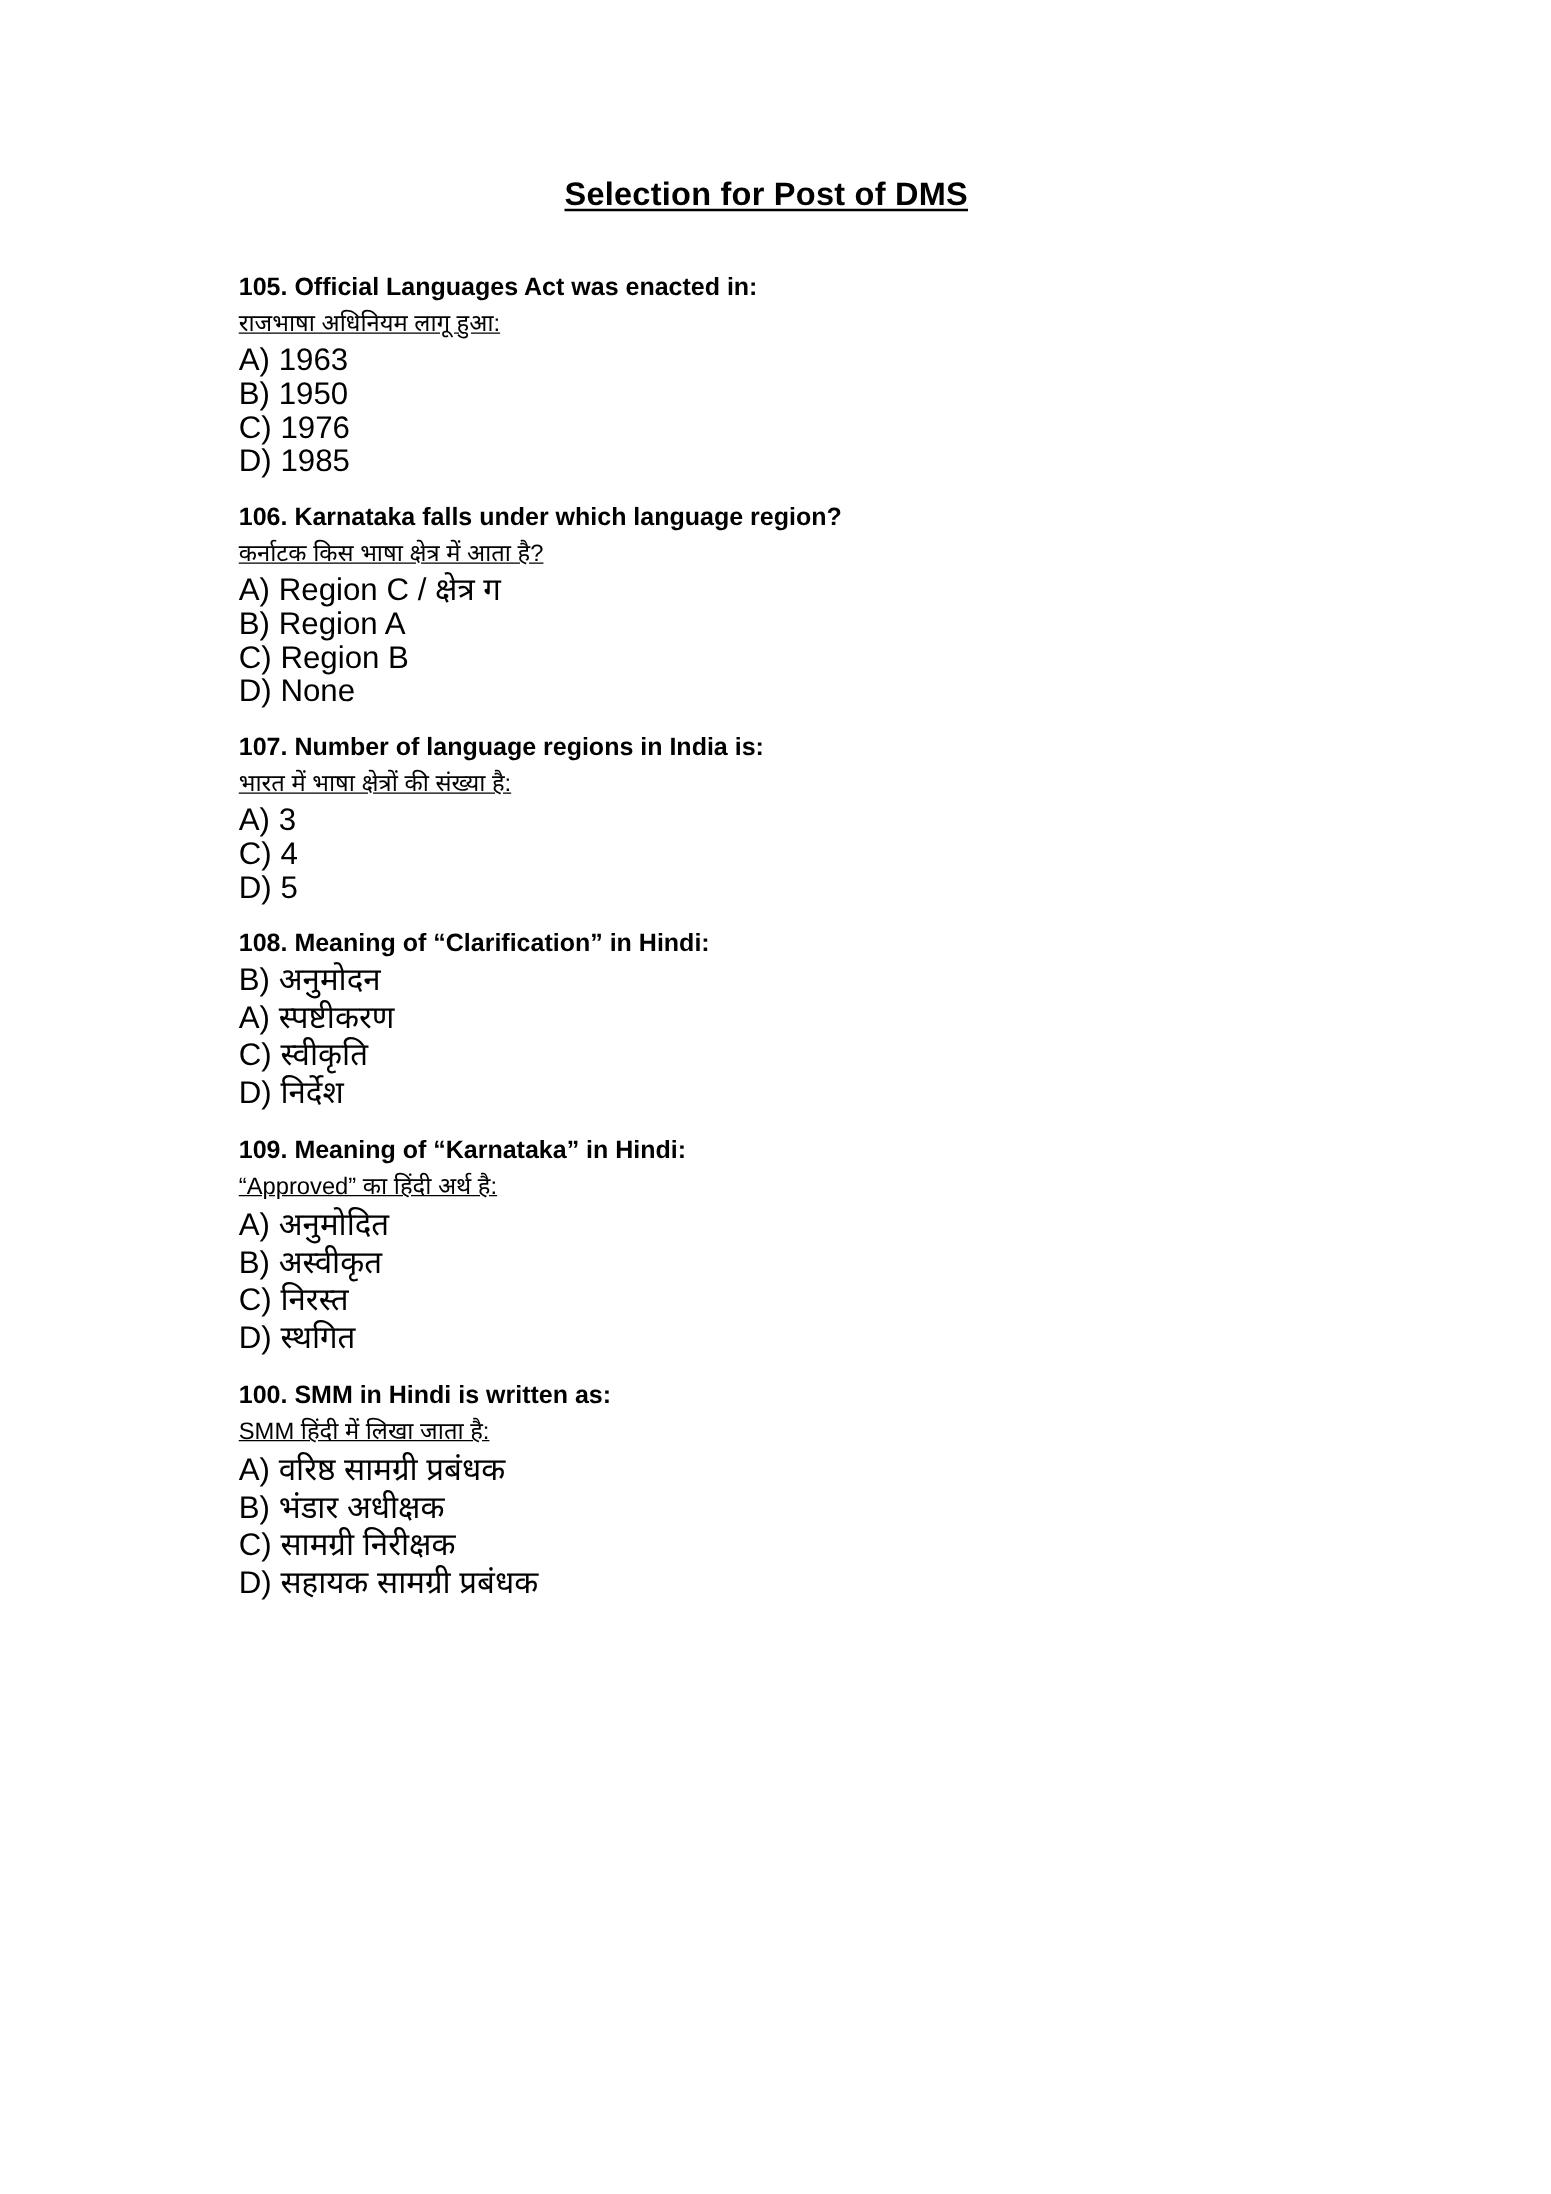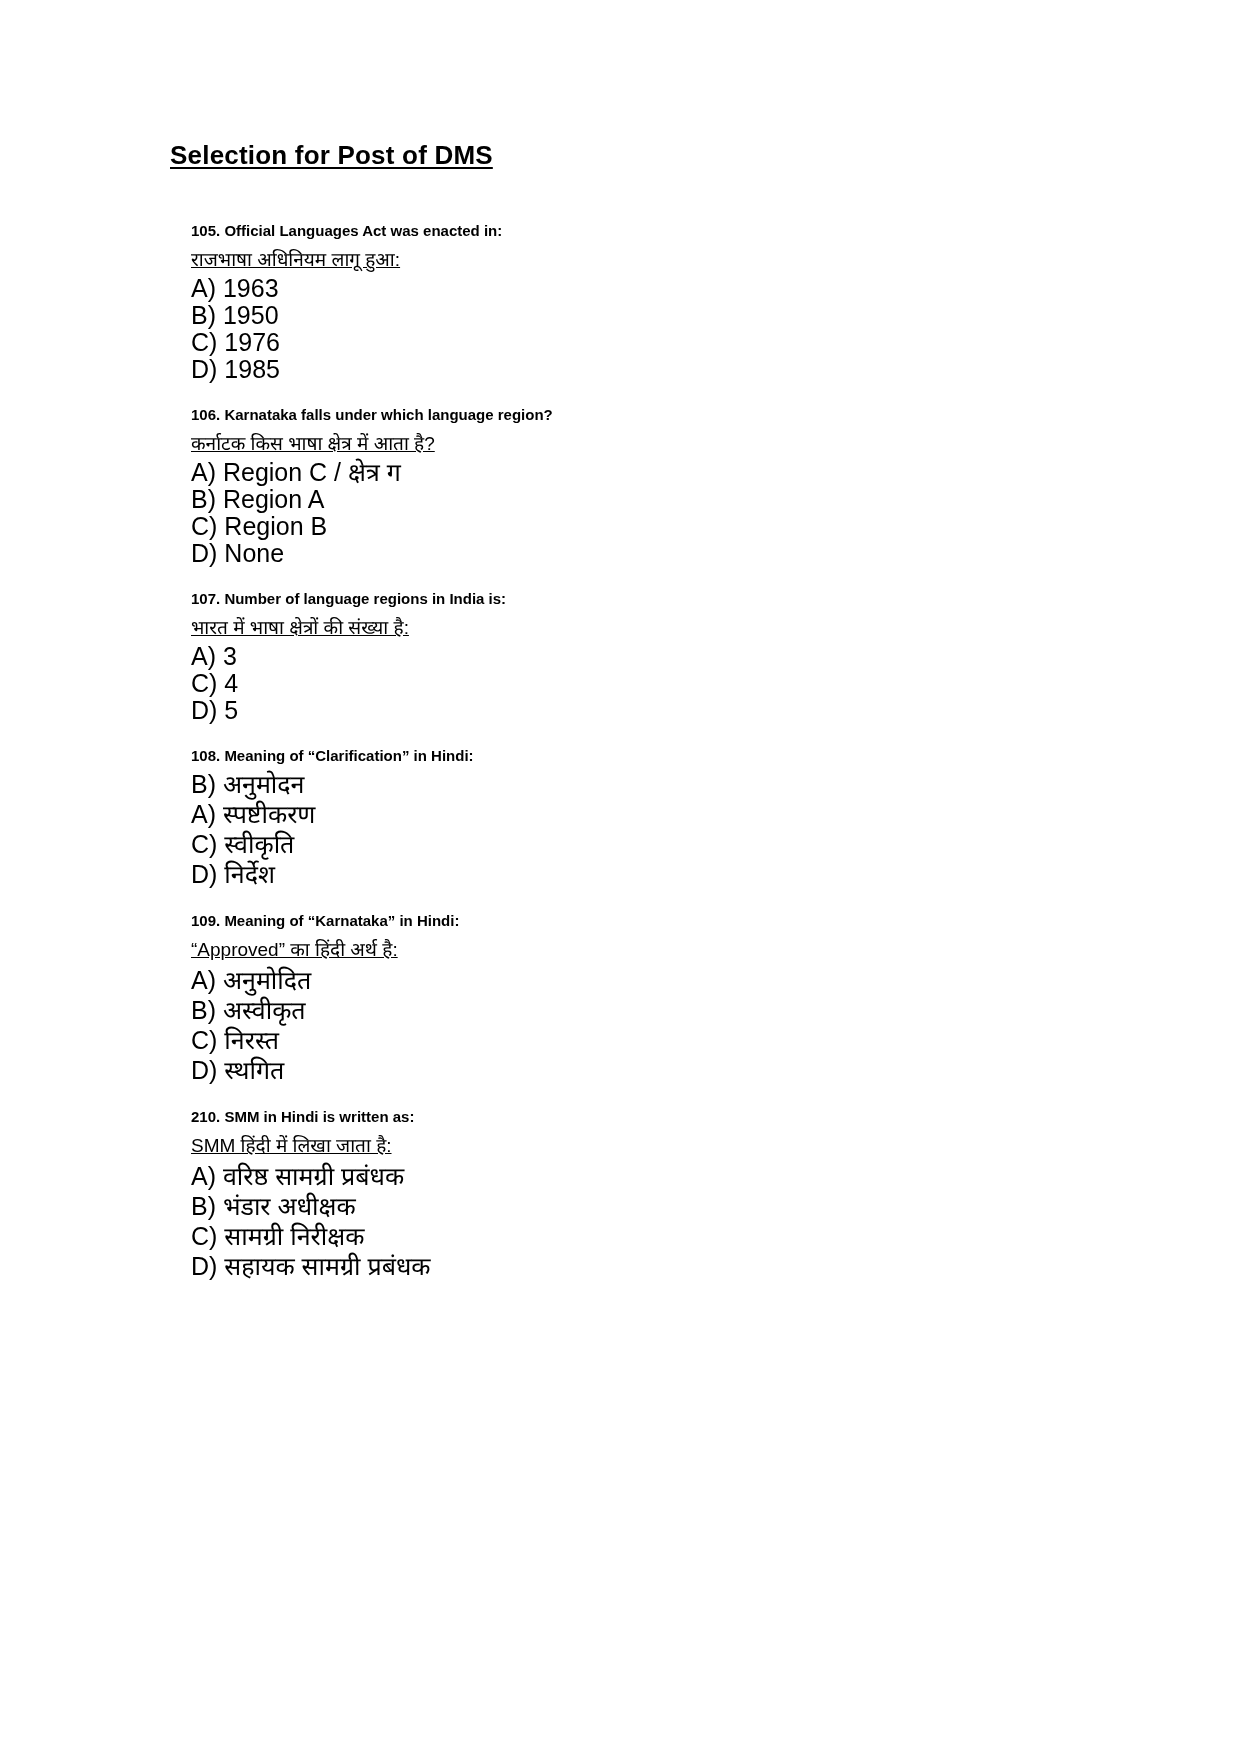--- a/index.html
+++ b/index.html
@@ -10,35 +10,36 @@
     font-family: "Liberation Sans", "DejaVu Sans", sans-serif;
     color: #000000;
     overflow: hidden;
   }
   .page {
     width: 1241px;
     height: 1755px;
     padding: 140px 185px 0 191px;
   }
   .doc-title {
+    text-align: center;
     font-size: 26px;
     font-weight: 700;
     line-height: 30px;
     letter-spacing: 0.2px;
     margin-left: -21px; 
     margin-bottom: 47px;
   }
   .doc-title span {
     text-decoration: underline;
     text-decoration-thickness: 2px;
     text-underline-offset: 3px;
   }
   .question { margin-bottom: 18px; }
   .q-heading {
-    font-size: 15px;
+    font-size: 20px;
     font-weight: 700;
     line-height: 27px;
   }
   .q-hindi {
     font-size: 19px;
     line-height: 31px;
     text-decoration: underline;
   }
   .q-option {
     font-size: 25px;
@@ -90,21 +91,21 @@
   <section class="question options-hi">
     <p class="q-heading"><span>109.</span> <span>Meaning of “Karnataka” in Hindi:</span></p>
     <p class="q-hindi">“Approved” का हिंदी अर्थ है:</p>
     <p class="q-option">A) अनुमोदित</p>
     <p class="q-option">B) अस्वीकृत</p>
     <p class="q-option">C) निरस्त</p>
     <p class="q-option">D) स्थगित</p>
   </section>
 
   <section class="question options-hi">
-    <p class="q-heading"><span>210.</span> <span>SMM in Hindi is written as:</span></p>
+    <p class="q-heading"><span>100.</span> <span>SMM in Hindi is written as:</span></p>
     <p class="q-hindi">SMM हिंदी में लिखा जाता है:</p>
     <p class="q-option">A) वरिष्ठ सामग्री प्रबंधक</p>
     <p class="q-option">B) भंडार अधीक्षक</p>
     <p class="q-option">C) सामग्री निरीक्षक</p>
     <p class="q-option">D) सहायक सामग्री प्रबंधक</p>
   </section>
 
 </div>
 
 </body></html>

